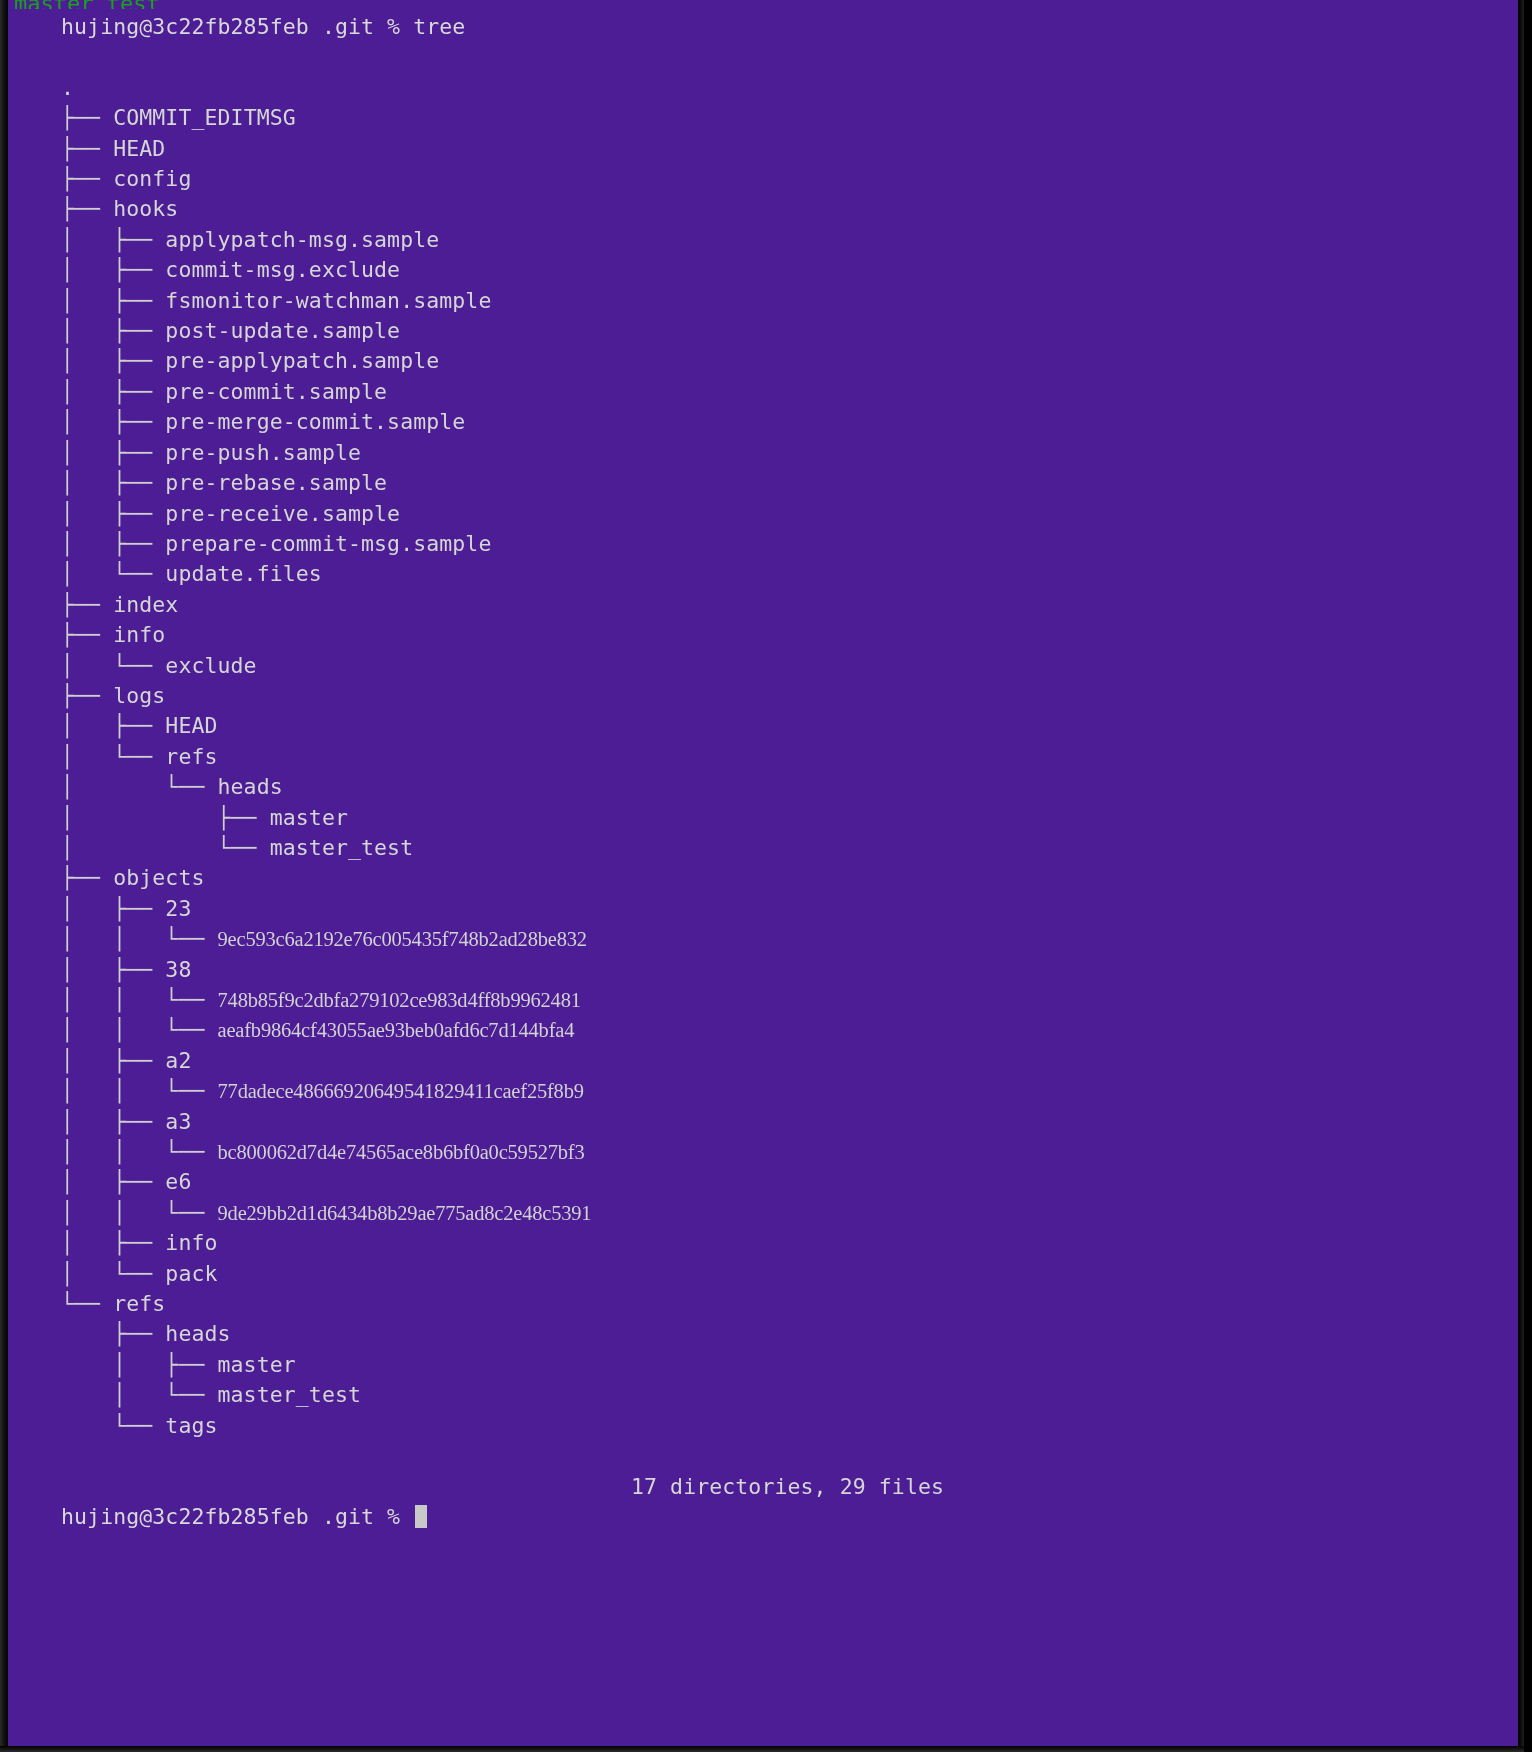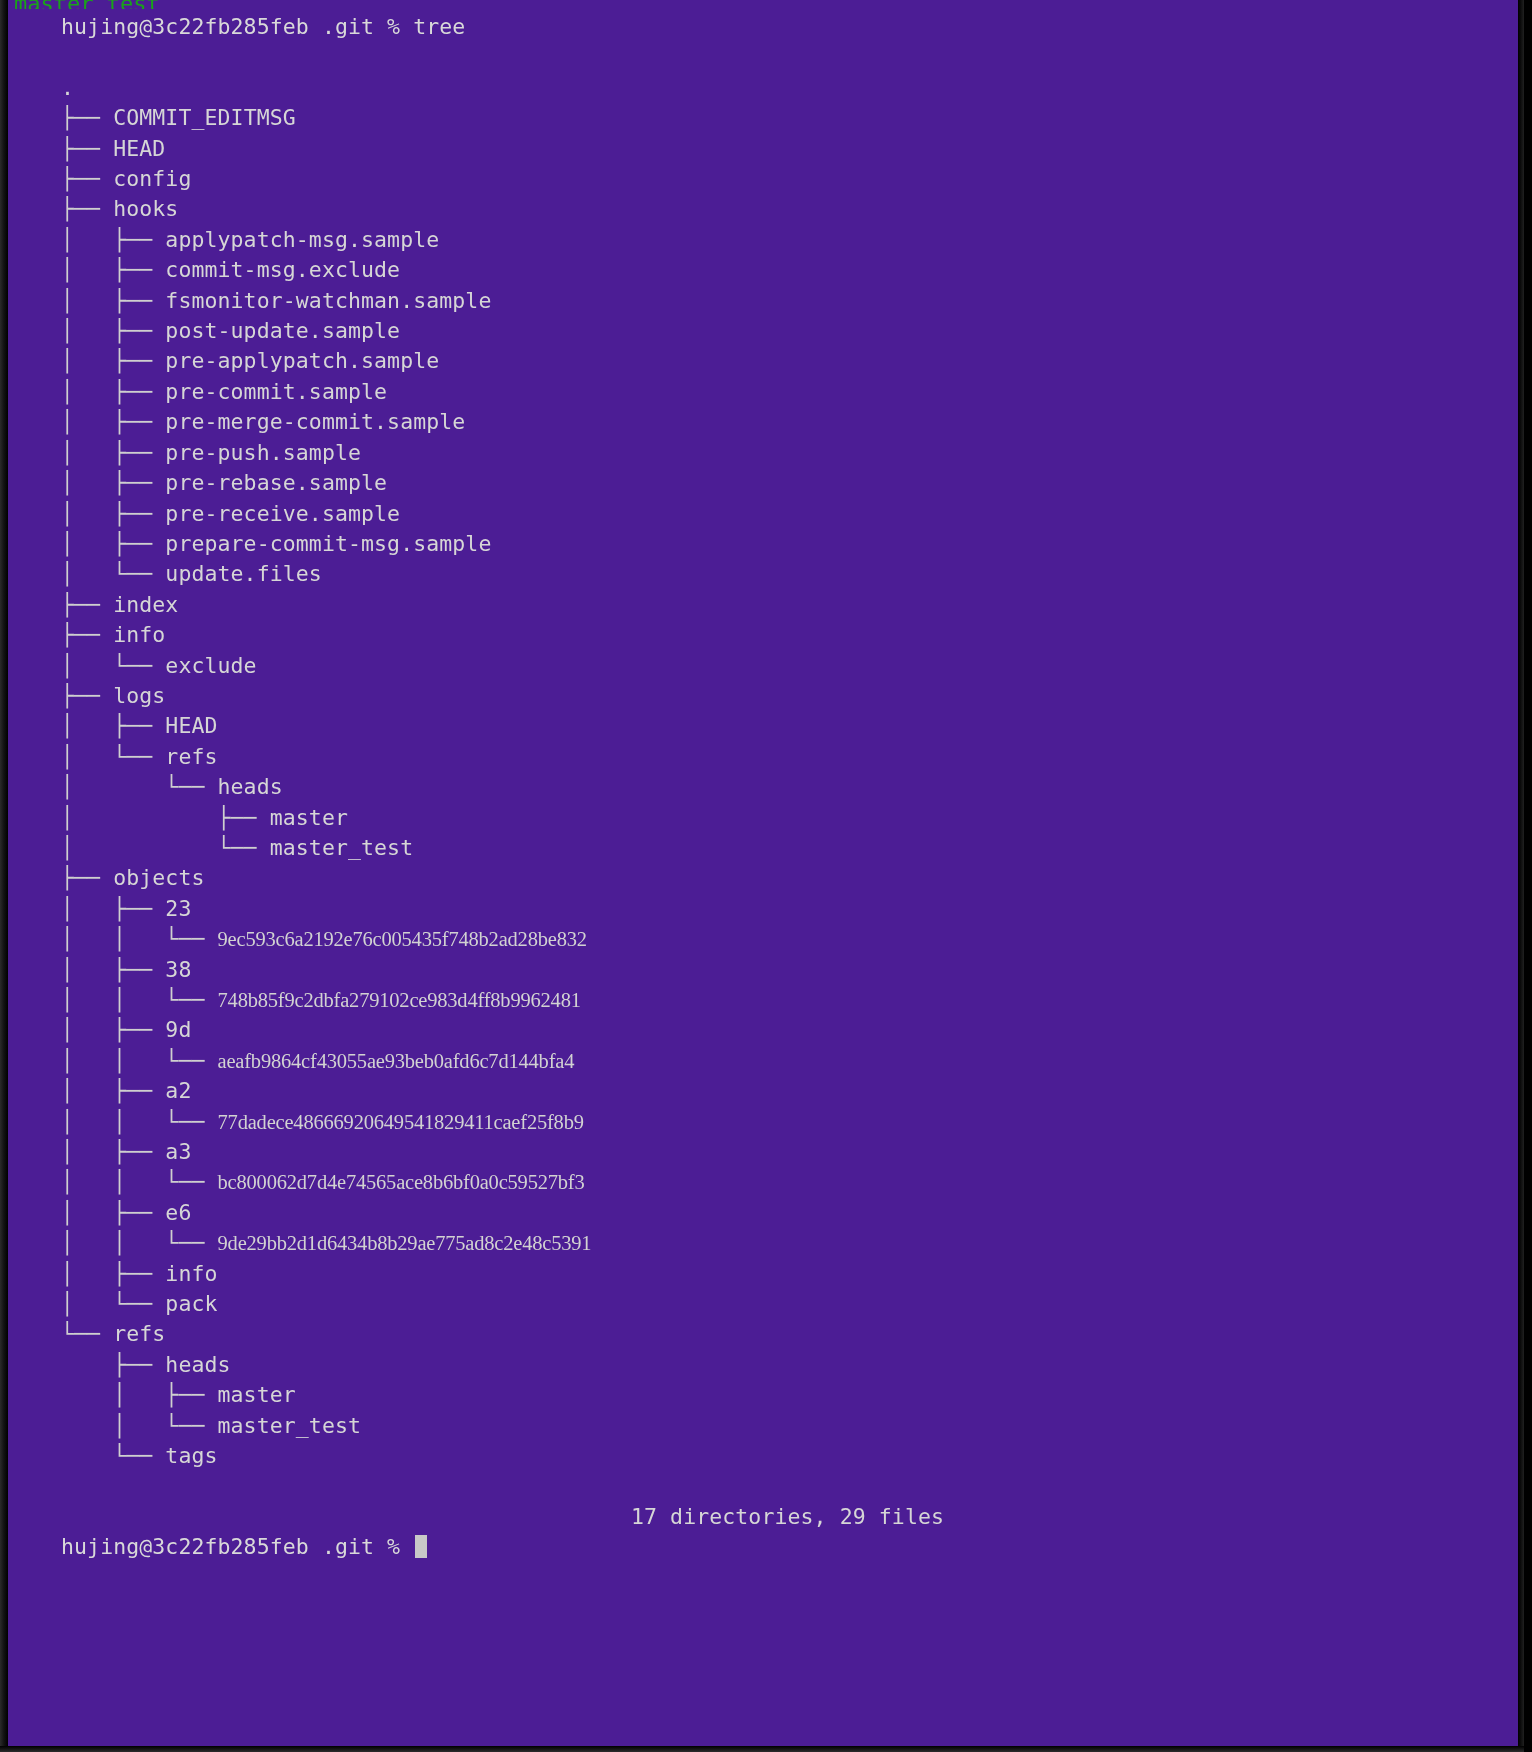--- a/index.html
+++ b/index.html
@@ -144,21 +144,20 @@
         <div class="line"><span class="tree-guide">│   ├── </span><span class="entryname">HEAD</span></div>
         <div class="line"><span class="tree-guide">│   └── </span><span class="entryname">refs</span></div>
         <div class="line"><span class="tree-guide">│       └── </span><span class="entryname">heads</span></div>
         <div class="line"><span class="tree-guide">│           ├── </span><span class="entryname">master</span></div>
         <div class="line"><span class="tree-guide">│           └── </span><span class="entryname">master_test</span></div>
         <div class="line"><span class="tree-guide">├── </span><span class="entryname">objects</span></div>
         <div class="line"><span class="tree-guide">│   ├── </span><span class="entryname">23</span></div>
         <div class="line"><span class="tree-guide">│   │   └── </span><span class="hashname">9ec593c6a2192e76c005435f748b2ad28be832</span></div>
         <div class="line"><span class="tree-guide">│   ├── </span><span class="entryname">38</span></div>
         <div class="line"><span class="tree-guide">│   │   └── </span><span class="hashname">748b85f9c2dbfa279102ce983d4ff8b9962481</span></div>
-        <div class="line"><span class="tree-guide">│   ├── </span><span class="entryname">9d</span></div>
         <div class="line"><span class="tree-guide">│   │   └── </span><span class="hashname">aeafb9864cf43055ae93beb0afd6c7d144bfa4</span></div>
         <div class="line"><span class="tree-guide">│   ├── </span><span class="entryname">a2</span></div>
         <div class="line"><span class="tree-guide">│   │   └── </span><span class="hashname">77dadece48666920649541829411caef25f8b9</span></div>
         <div class="line"><span class="tree-guide">│   ├── </span><span class="entryname">a3</span></div>
         <div class="line"><span class="tree-guide">│   │   └── </span><span class="hashname">bc800062d7d4e74565ace8b6bf0a0c59527bf3</span></div>
         <div class="line"><span class="tree-guide">│   ├── </span><span class="entryname">e6</span></div>
         <div class="line"><span class="tree-guide">│   │   └── </span><span class="hashname">9de29bb2d1d6434b8b29ae775ad8c2e48c5391</span></div>
         <div class="line"><span class="tree-guide">│   ├── </span><span class="entryname">info</span></div>
         <div class="line"><span class="tree-guide">│   └── </span><span class="entryname">pack</span></div>
         <div class="line"><span class="tree-guide">└── </span><span class="entryname">refs</span></div>

